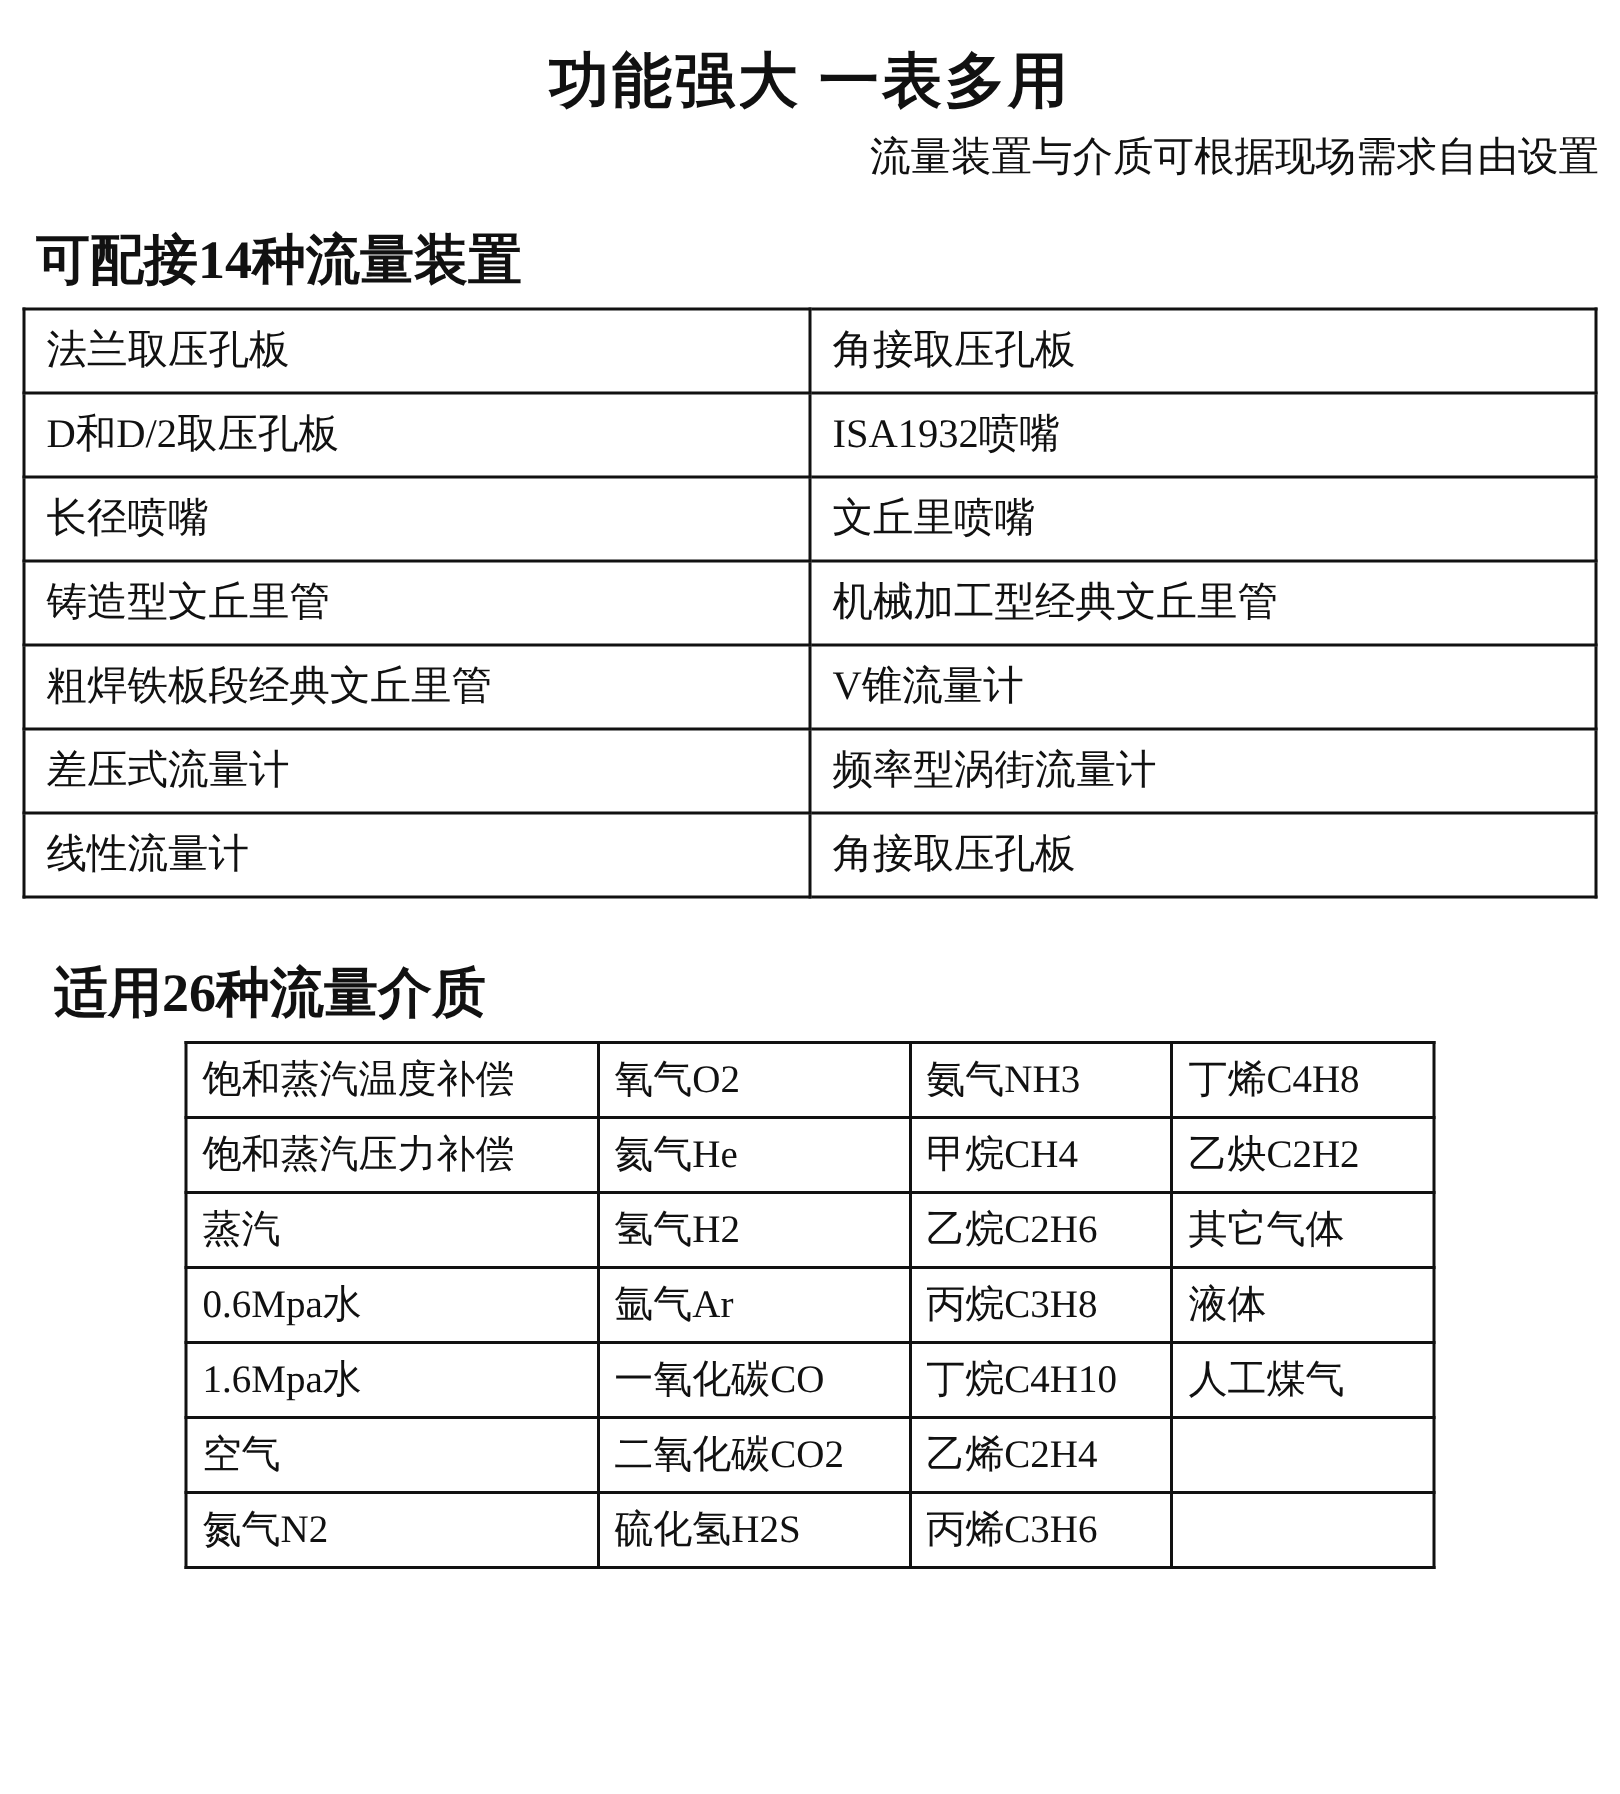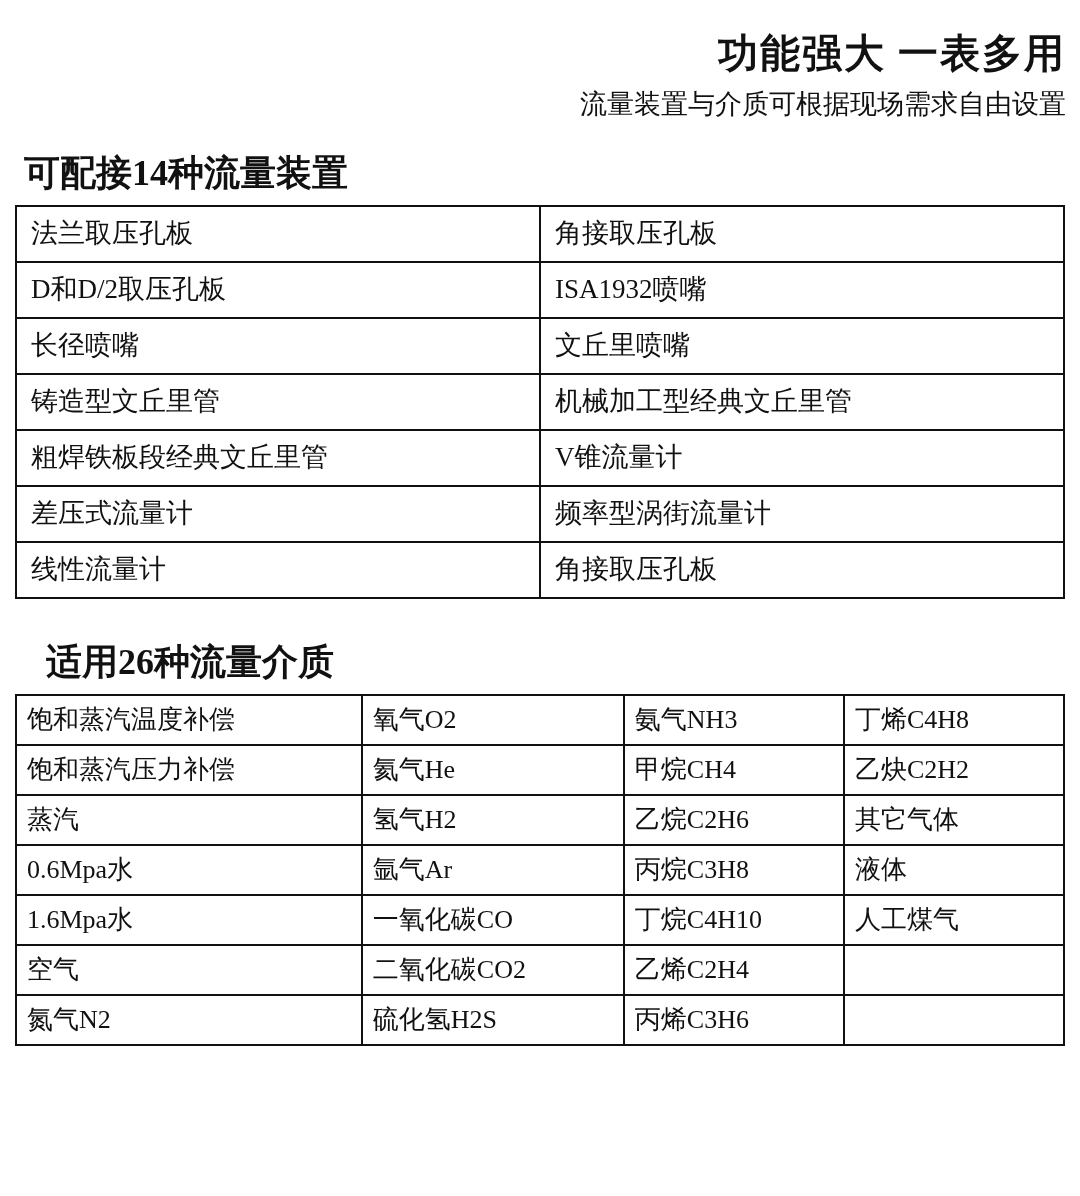--- a/index.html
+++ b/index.html
@@ -15,21 +15,21 @@
     overflow: hidden;
   }
   .page {
     width: 1080px;
     height: 1196px;
     position: relative;
     box-sizing: border-box;
     padding: 0 14px;
   }
   .title {
-    text-align: right;
+    text-align: center;
     font-size: 40px;
     font-weight: bold;
     letter-spacing: 2px;
     margin: 30px 0 0 0;
     line-height: 1.2;
   }
   .subtitle {
     text-align: right;
     font-size: 27px;
     font-weight: normal;
@@ -37,21 +37,21 @@
     line-height: 1.25;
   }
   .section-heading {
     font-size: 36px;
     font-weight: bold;
     margin: 30px 0 10px 10px;
     line-height: 1.2;
   }
   .section-heading.second {
     margin-top: 42px;
-    margin-left: 32px;
+    margin-left: 22px;
   }
   table {
     border-collapse: collapse;
     width: 1050px;
     margin: 0 auto;
     table-layout: fixed;
   }
   table td {
     border: 2px solid #111111;
     font-size: 26px;
@@ -61,21 +61,21 @@
     height: 30px;
   }
   
   #devices-table td {
     width: 50%;
     padding: 12px 14px;
     font-size: 27px;
   }
   
   #media-table {
-    width: 1050px;
+    width: 834px;
   }
   #media-table td {
     font-size: 26px;
     padding: 9px 10px;
   }
   #media-table col.c1 { width: 33%; }
   #media-table col.c2 { width: 25%; }
   #media-table col.c3 { width: 21%; }
   #media-table col.c4 { width: 21%; }
   .empty-cell { }

